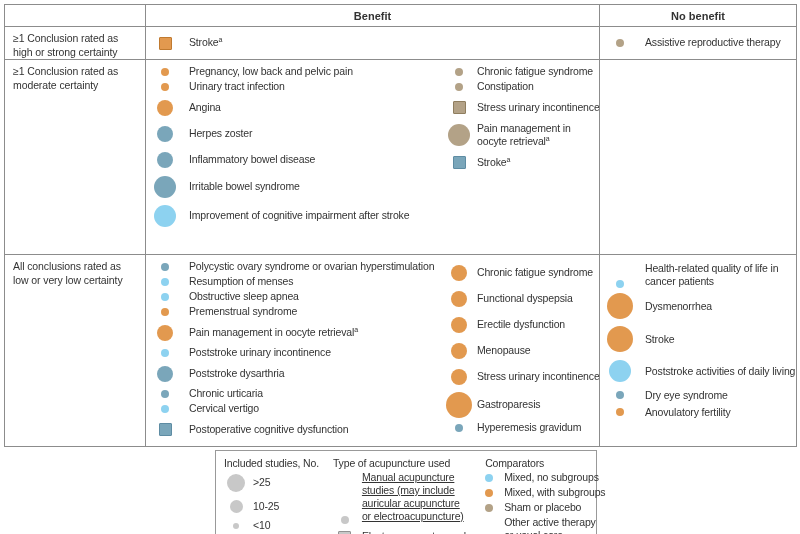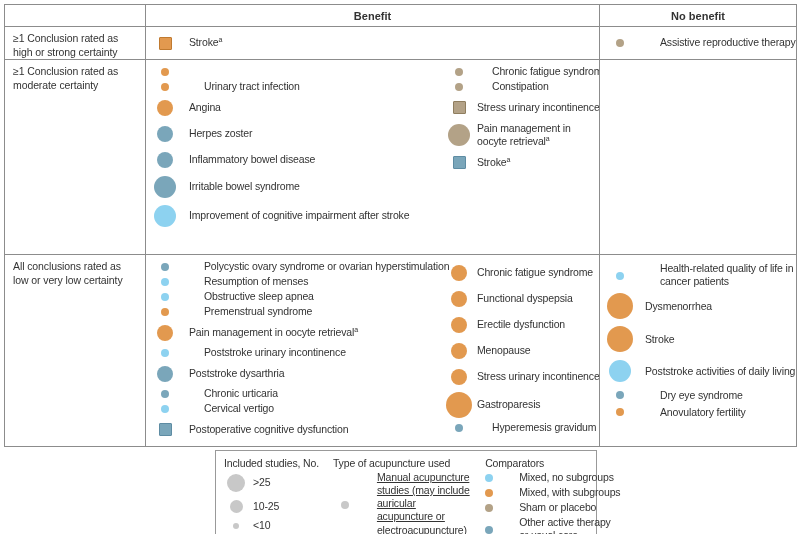--- a/index.html
+++ b/index.html
@@ -24,23 +24,23 @@
 
   .benefit-cell{display:flex;align-items:flex-start;padding-top:4px;}
   .sub-a{width:300px;flex:none;}
   .sub-b{flex:1;min-width:0;}
   .nb-cell{padding-top:4px;}
   .r1-cell{display:flex;align-items:center;padding-top:0;}
   .r1-cell .sub-a{width:auto;}
 
   
   .item{display:flex;align-items:center;margin:1px 0;}
-  .item.top{align-items:center;}
+  .item.top{align-items:flex-end;}
   .item.top .mcell{margin-top:2px;}
-  .it-s{min-height:14px;gap:15px;}
+  .it-s{min-height:14px;}
   .it-m{min-height:25px;}
   .it-l{min-height:28px;}
   .it-xl{min-height:30px;}
   .it-leg-l{min-height:24px;}
   .it-leg-m{min-height:21px;}
   .it-leg-s{min-height:15px;text-align:right;}
   .nb-list .item{margin:3px 0;}
 
   .mcell{width:38px;flex:none;display:flex;justify-content:center;}
   .sub-b .mcell{width:26px;}
@@ -108,20 +108,21 @@
         </div>
     </div>
 
     <div class="cell rlabel">≥1 Conclusion rated as moderate certainty</div>
     <div class="cell benefit-cell">
       <div class="sub-a">
           <div class="item it-s">
             <span class="mcell">
               <span class="marker circle sz-s" style="background: rgb(226, 153, 79);"></span>
             </span>
+            <span class="lbl">Pregnancy, low back and pelvic pain</span>
           </div>
           <div class="item it-s">
             <span class="mcell">
               <span class="marker circle sz-s" style="background: rgb(226, 153, 79);"></span>
             </span>
             <span class="lbl">Urinary tract infection</span>
           </div>
           <div class="item it-m">
             <span class="mcell">
               <span class="marker circle sz-m" style="background: rgb(226, 153, 79);"></span>

